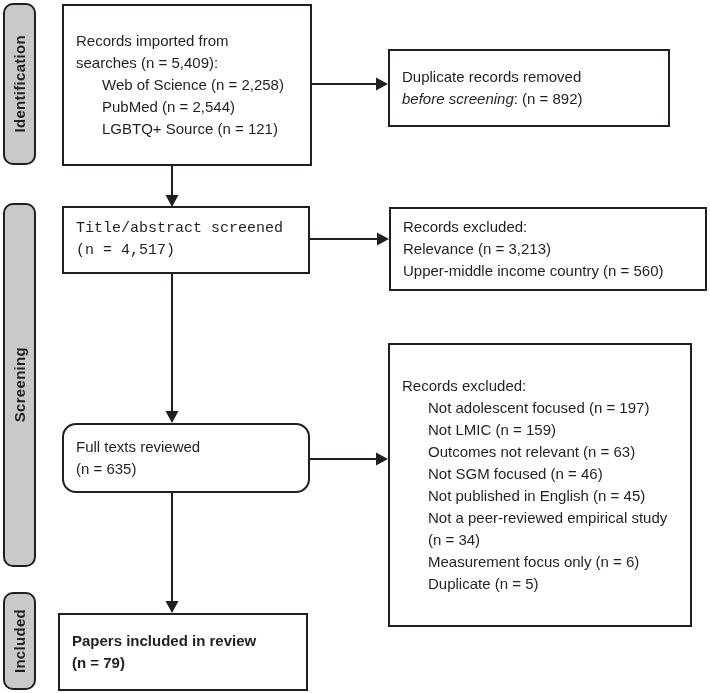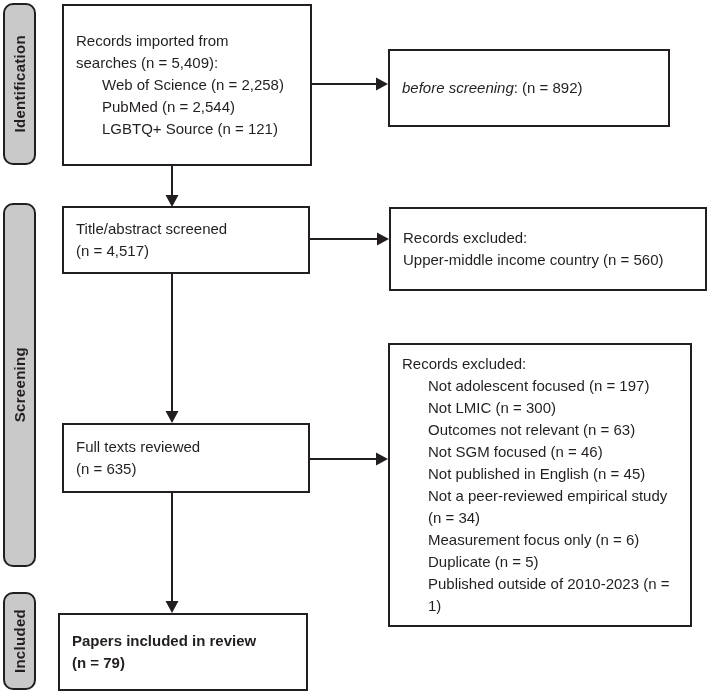--- a/index.html
+++ b/index.html
@@ -46,23 +46,23 @@
     justify-content: center;
     padding: 6px 8px 6px 12px;
     font-size: 15px;
     line-height: 22px;
   }
   .flowbox .indent { padding-left: 26px; }
   .flowbox.bold { font-weight: bold; }
   .italic { font-style: italic; }
   #box-records-imported   { left: 62px;  top: 4px;   width: 250px; height: 162px; }
   #box-duplicates-removed { left: 388px; top: 49px;  width: 282px; height: 78px;  }
-  #box-title-abstract     { left: 62px;  top: 206px; width: 248px; height: 68px;  }
+  #box-title-abstract     { left: 62px;  top: 206px; width: 248px; height: 68px; font-family: Liberation Mono, monospace;  }
   #box-excluded-screening { left: 389px; top: 207px; width: 318px; height: 84px;  }
-  #box-full-texts         { left: 62px;  top: 423px; width: 248px; height: 70px;  }
+  #box-full-texts         { left: 62px;  top: 423px; width: 248px; height: 70px; border-radius: 14px;  }
   #box-excluded-fulltext  { left: 388px; top: 343px; width: 304px; height: 284px; }
   #box-papers-included    { left: 58px;  top: 613px; width: 250px; height: 78px;  }
   #bar-identification { top: 3px;   height: 162px; }
   #bar-screening      { top: 203px; height: 364px; }
   #bar-included       { top: 592px; height: 98px;  }
   .arrow-layer {
     position: absolute;
     left: 0; top: 0;
     width: 710px; height: 693px;
     pointer-events: none;
@@ -85,49 +85,50 @@
 
   <div class="flowbox" id="box-records-imported">
     <div>Records imported from</div>
     <div>searches (n = 5,409):</div>
     <div class="indent">Web of Science (n = 2,258)</div>
     <div class="indent">PubMed (n = 2,544)</div>
     <div class="indent">LGBTQ+ Source (n = 121)</div>
   </div>
 
   <div class="flowbox" id="box-duplicates-removed">
+    <div>Duplicate records removed</div>
     <div><span class="italic">before screening</span><span>: (n = 892)</span></div>
   </div>
 
   <div class="flowbox" id="box-title-abstract">
     <div>Title/abstract screened</div>
     <div>(n = 4,517)</div>
   </div>
 
   <div class="flowbox" id="box-excluded-screening">
     <div>Records excluded:</div>
+    <div>Relevance (n = 3,213)</div>
     <div>Upper-middle income country (n = 560)</div>
   </div>
 
   <div class="flowbox" id="box-full-texts">
     <div>Full texts reviewed</div>
     <div>(n = 635)</div>
   </div>
 
   <div class="flowbox" id="box-excluded-fulltext">
     <div>Records excluded:</div>
     <div class="indent">Not adolescent focused (n = 197)</div>
-    <div class="indent">Not LMIC (n = 300)</div>
+    <div class="indent">Not LMIC (n = 159)</div>
     <div class="indent">Outcomes not relevant (n = 63)</div>
     <div class="indent">Not SGM focused (n = 46)</div>
     <div class="indent">Not published in English (n = 45)</div>
     <div class="indent">Not a peer-reviewed empirical study (n = 34)</div>
     <div class="indent">Measurement focus only (n = 6)</div>
     <div class="indent">Duplicate (n = 5)</div>
-    <div class="indent">Published outside of 2010-2023 (n = 1)</div>
   </div>
 
   <div class="flowbox bold" id="box-papers-included">
     <div>Papers included in review</div>
     <div>(n = 79)</div>
   </div>
 
   <svg class="arrow-layer" viewBox="0 0 710 693" xmlns="http://www.w3.org/2000/svg">
     <g stroke="#231f20" stroke-width="2" fill="#231f20">
 

